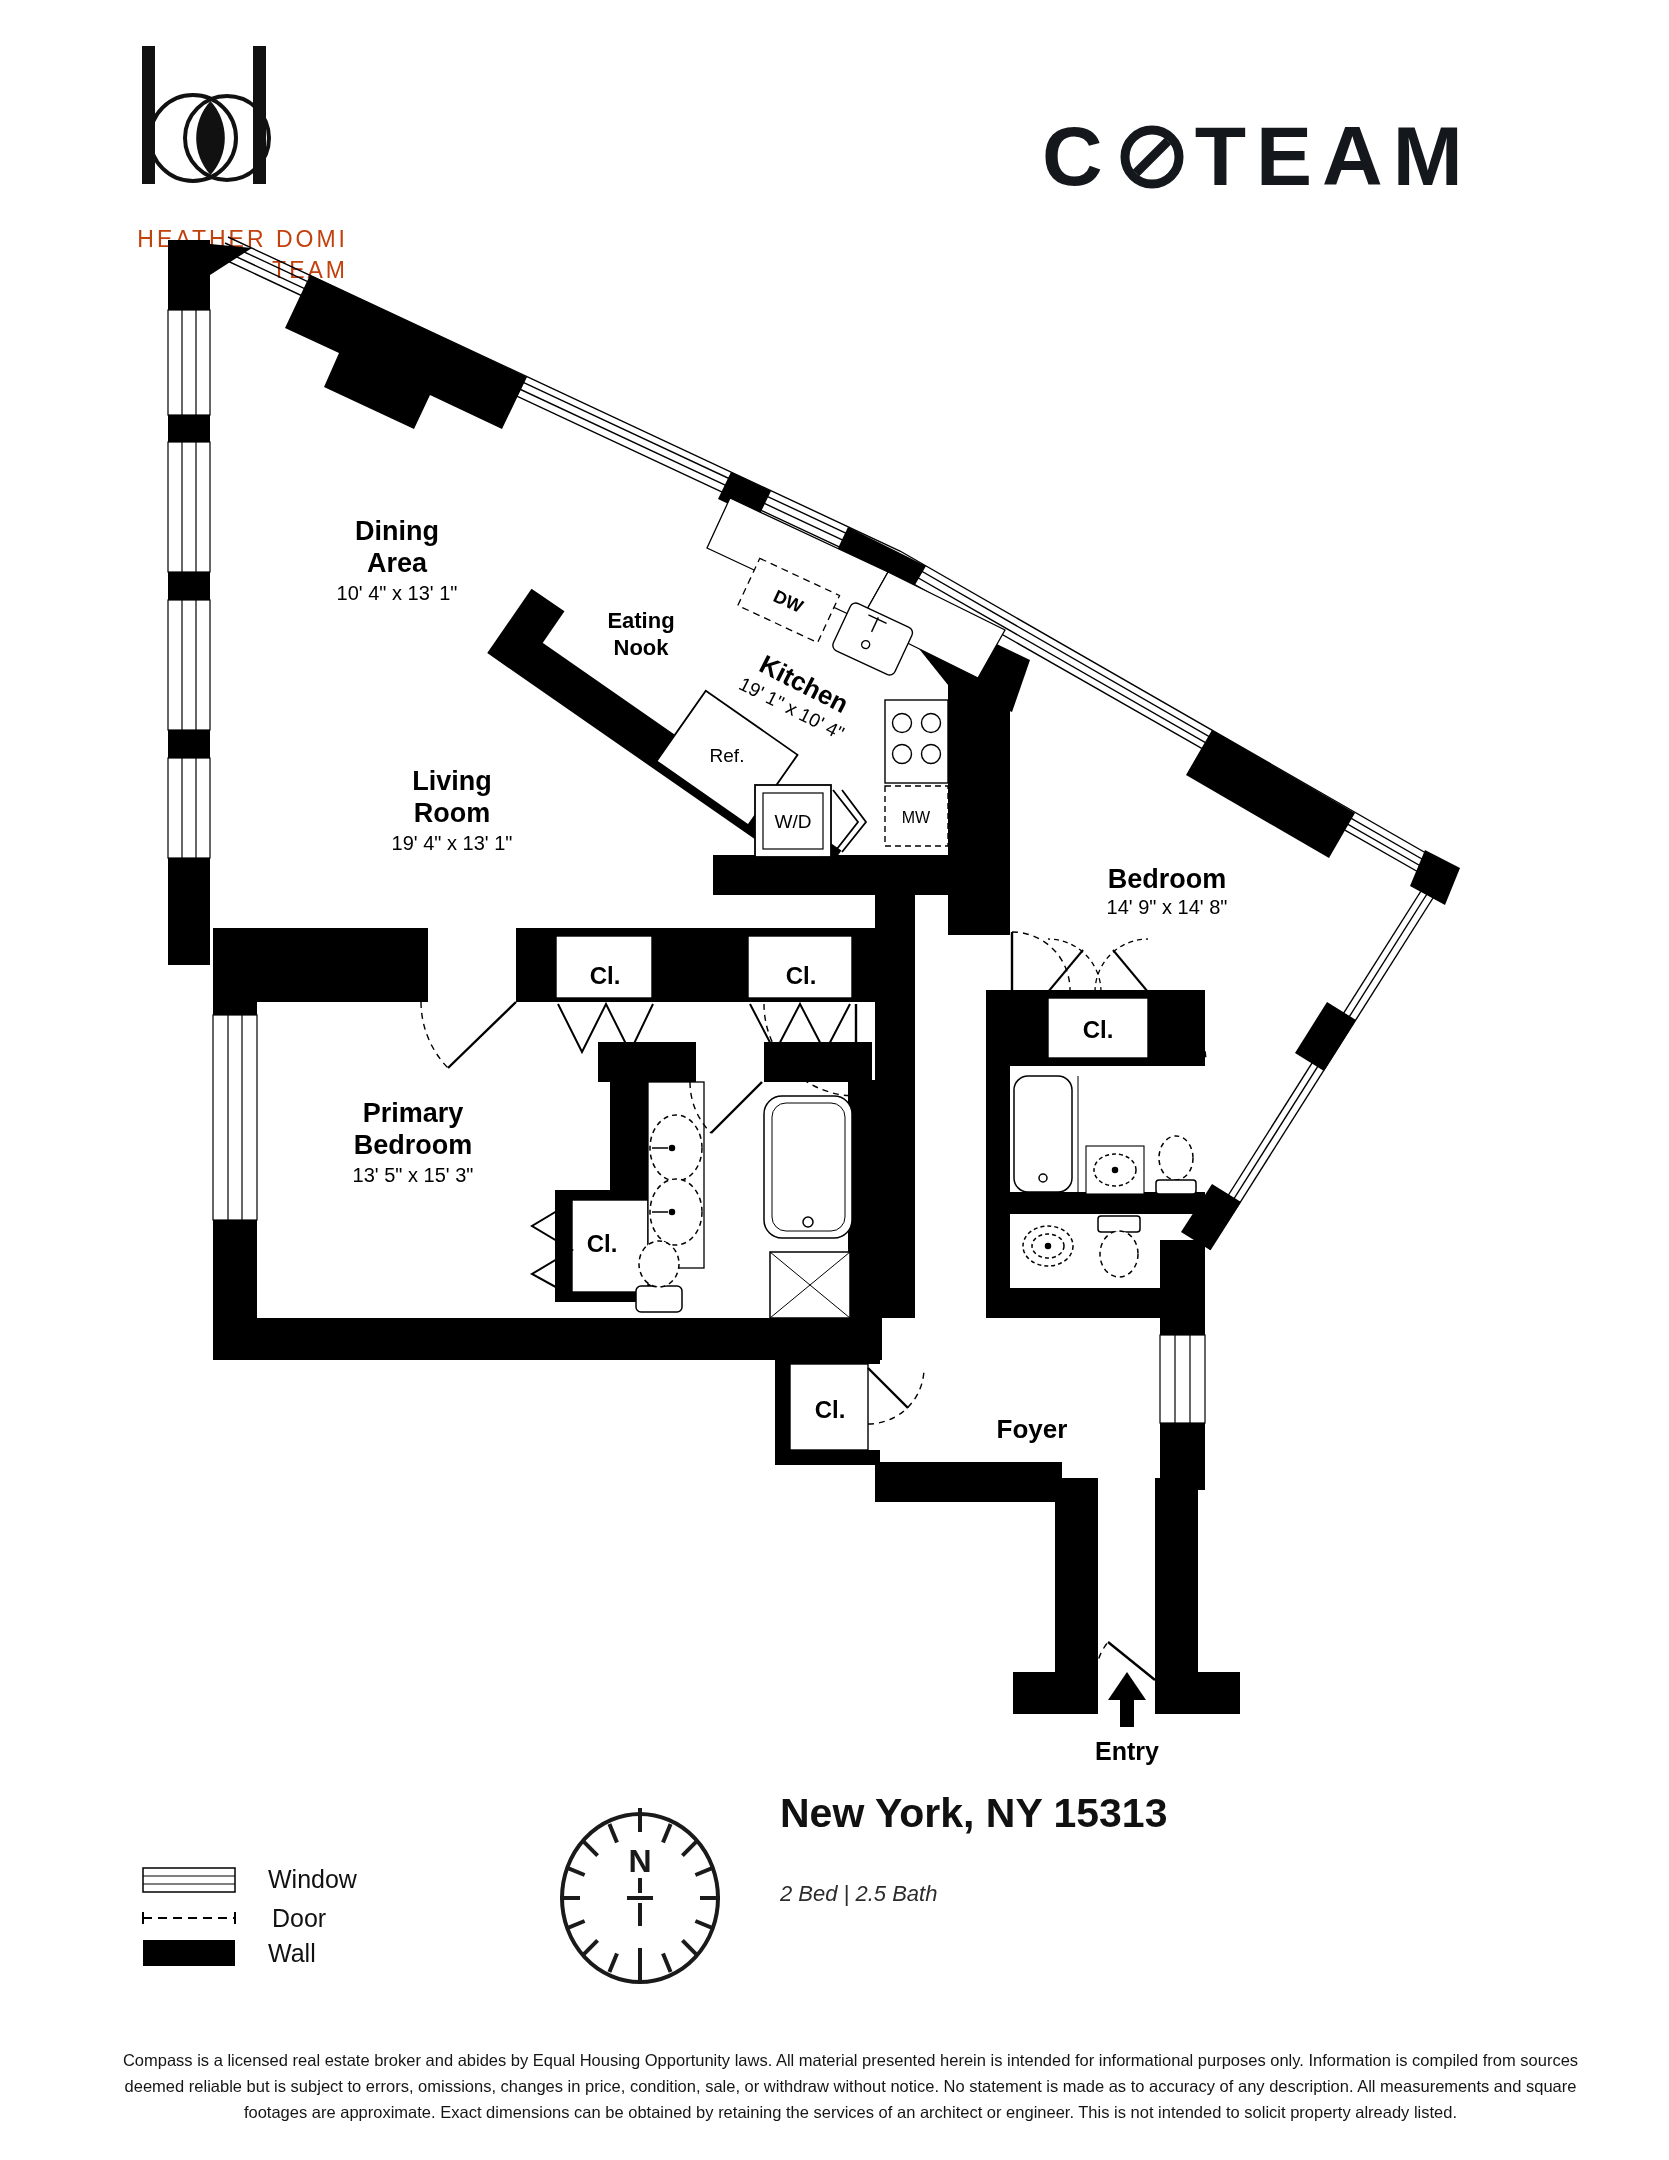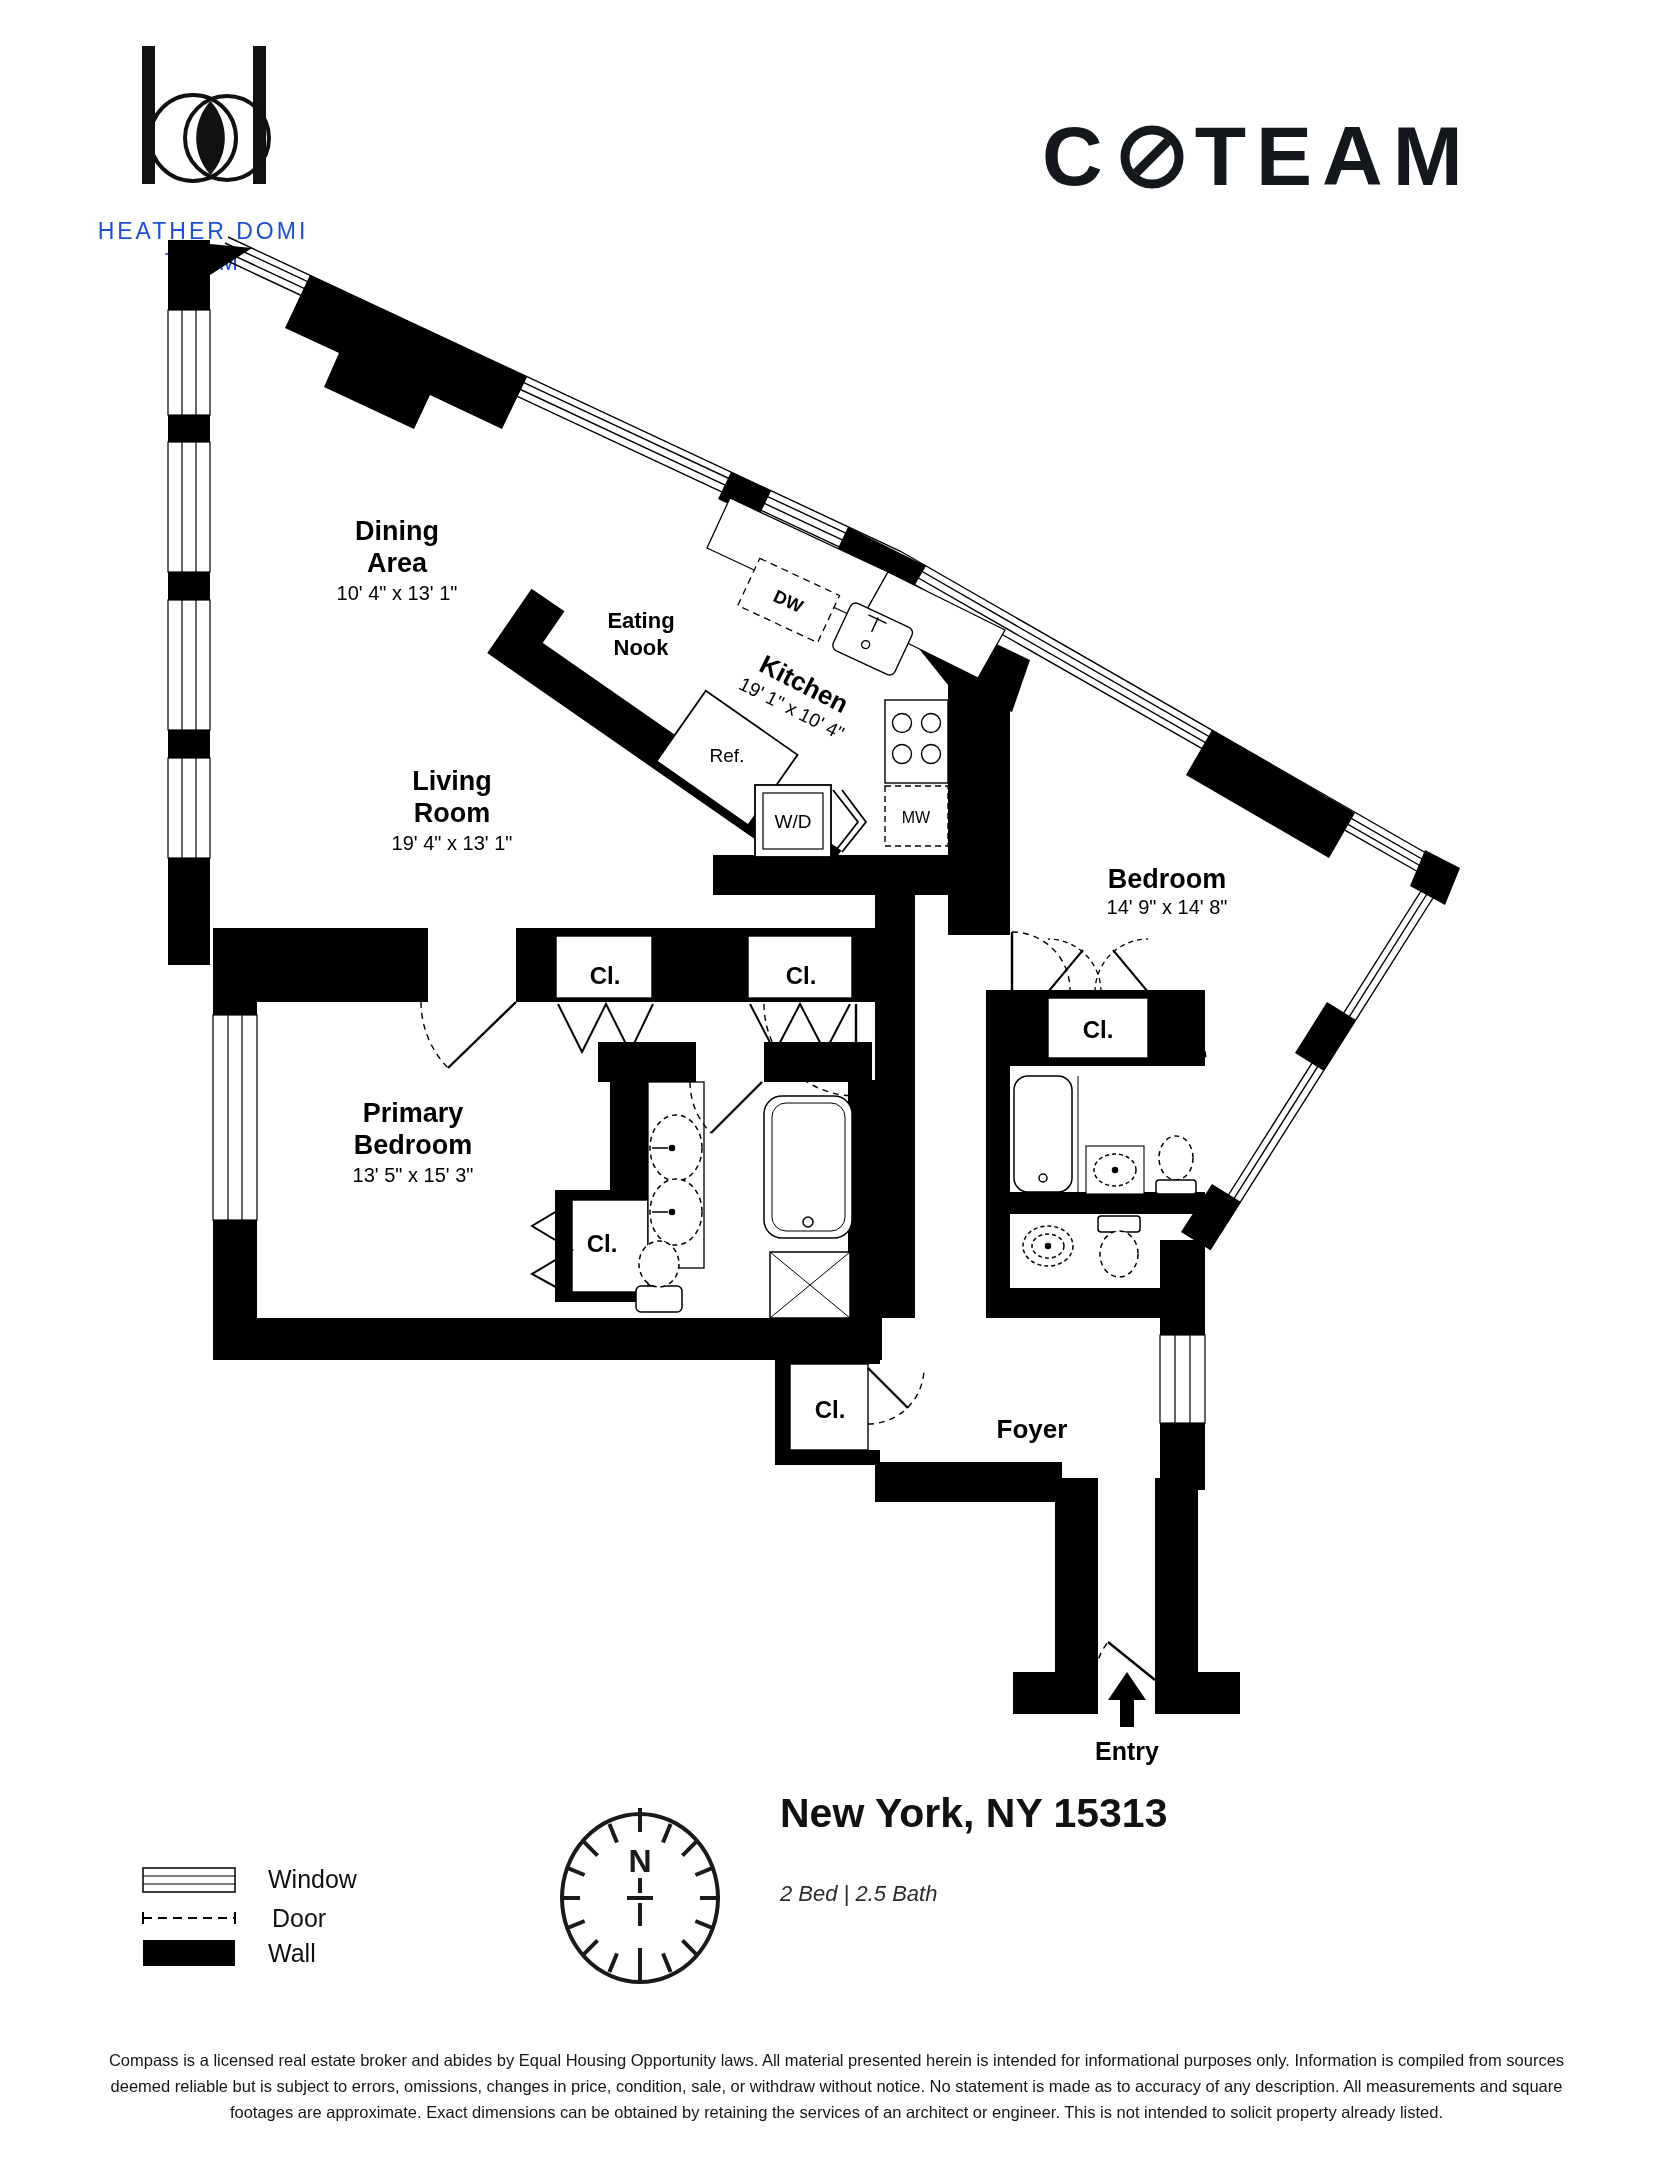--- a/index.html
+++ b/index.html
@@ -1,27 +1,27 @@
 <!DOCTYPE html>
 <html><head>
 <meta charset="utf-8">
 <style>
   html,body{margin:0;padding:0;background:#e8e8e8;}
   #page{position:relative;width:1669px;height:2160px;background:#ffffff;overflow:hidden;
         font-family:"Liberation Sans", sans-serif;color:#000;}
   svg text{font-family:"Liberation Sans", sans-serif;}
-  .team-name{position:absolute;left:58px;top:216px;width:290px;text-align:center;
-             font-size:23px;letter-spacing:3px;color:#1d4ed8;line-height:31px;}
+  .team-name{position:absolute;left:58px;top:224px;width:290px;text-align:right;
+             font-size:23px;letter-spacing:3px;color:#c2410c;line-height:31px;}
   .compass-logo{position:absolute;left:1042px;top:108px;display:flex;align-items:center;
                 font-size:84px;font-weight:bold;letter-spacing:10px;color:#14171c;}
   .compass-logo .oicon{margin:0 10px 0 6px;}
   .address{position:absolute;left:780px;top:1788px;}
   .address .l1,.address .l2{font-size:41px;font-weight:bold;color:#111;line-height:51px;}
   .address .bb{font-size:22px;color:#2c2c2c;margin-top:42px;font-style:italic;}
-  .disclaimer{position:absolute;left:90px;top:2030px;width:1493px;text-align:center;
+  .disclaimer{position:absolute;left:104px;top:2030px;width:1493px;text-align:center;
               font-size:16.5px;line-height:1.6;color:#151515;}
   .plan-svg{position:absolute;left:0;top:0;}
   .rn{font-weight:bold;font-size:27px;}
   .rd{font-size:20px;}
   .cl{font-weight:bold;font-size:24px;}
   .ap{font-weight:bold;font-size:18px;}
 </style>
 </head>
 <body>
 

